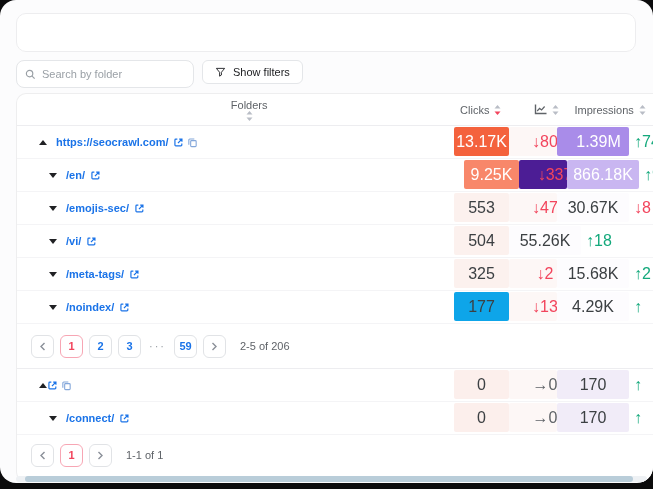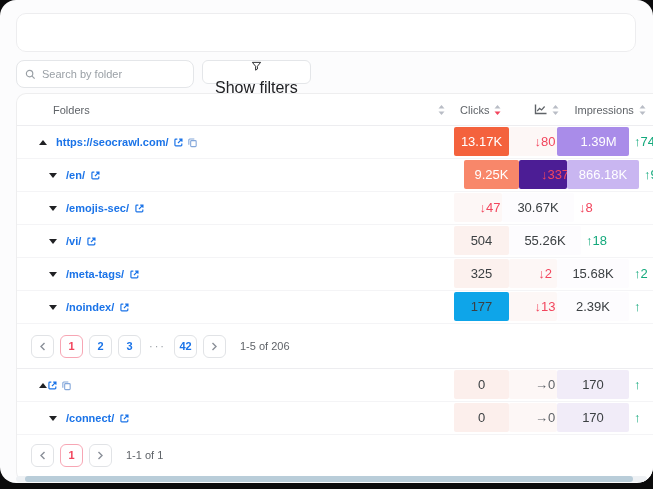--- a/index.html
+++ b/index.html
@@ -4,43 +4,43 @@
 <style>
   * { margin:0; padding:0; box-sizing:border-box; }
   html,body { width:653px; height:489px; background:#0b0b0c; font-family:"Liberation Sans", sans-serif; overflow:hidden; }
   .window { position:absolute; left:0; top:0; width:653px; height:483px; background:#fcfcfd; border-radius:16px; overflow:hidden; }
 
   .top-card { position:absolute; left:16px; top:13px; width:620px; height:39px; background:#fff; border:1px solid #ededef; border-radius:10px; }
 
   .search-box { position:absolute; left:16px; top:60px; width:178px; height:28px; background:#fff; border:1px solid #e4e6e9; border-radius:8px; display:flex; align-items:center; padding:0 8px; gap:6px; }
   .search-box input { border:0; outline:0; width:100%; font-size:11px; color:#3c4043; font-family:"Liberation Sans", sans-serif; background:transparent; }
   .search-box input::placeholder { color:#9aa0a6; }
-  .filters-btn { position:absolute; left:202px; top:60px; height:24px; padding:0 12px; background:#fff; border:1px solid #e4e6e9; border-radius:6px; display:flex; align-items:center; gap:7px; font-size:16px; color:#202124; cursor:pointer; font-family:"Liberation Sans", sans-serif;flex-direction:column; }
+  .filters-btn { position:absolute; left:202px; top:60px; height:24px; padding:0 12px; background:#fff; border:1px solid #e4e6e9; border-radius:6px; display:flex; align-items:center; gap:7px; font-size:11px; color:#202124; cursor:pointer; font-family:"Liberation Sans", sans-serif; }
 
   .table-card { position:absolute; left:16px; top:93px; width:680px; height:389px; background:#fff; border:1px solid #eeeeef; border-right:none; border-radius:10px 0 0 10px; overflow:hidden; }
 
   .thead { display:flex; align-items:center; height:32px; border-bottom:1px solid #ededf0; font-size:11px; color:#5f6368; }
   .w-folders { width:437px; }
   .w-clicks  { width:55px; }
   .w-cd      { width:48px; margin-left:2px;padding-left:24px; }
   .w-imp     { width:72px; margin-left:16px; }
   .w-id      { width:48px; margin-left:2px; }
-  .th-folders { display:flex; align-items:center; justify-content:space-between; padding-left:36px; padding-right:8px; }
+  .th-folders { display:flex; align-items:center; justify-content:space-between; padding-left:36px; padding-right:8px;flex-direction:column; }
   .th-mid { display:flex; align-items:center; justify-content:center; gap:5px; }
   .th-id  { display:flex; align-items:center; gap:5px; padding-left:8px; }
 
   .trow { display:flex; height:33px; border-bottom:1px solid #f4f4f6; }
   .fcell { width:437px; display:flex; align-items:center; }
   .tri { width:0; height:0; border-left:4px solid transparent; border-right:4px solid transparent; flex:none; cursor:pointer; }
   .tri-up   { border-bottom:5px solid #202124; }
   .tri-down { border-top:5px solid #202124; }
   .flink { color:#1a73e8; font-size:11px; font-weight:bold; text-decoration:none; margin:0 5px 0 9px; white-space:nowrap; cursor:pointer; }
   .rowicon { display:flex; align-items:center; margin-right:3px; cursor:pointer; }
 
-  .ncell { display:flex; align-items:center; justify-content:center; font-size:13px; color:#3c4043; margin:1px 0 2px; border-radius:2px; }
+  .ncell { display:flex; align-items:center; justify-content:center; font-size:16px; color:#3c4043; margin:1px 0 2px; border-radius:2px; }
   .ncell.w-id { justify-content:flex-start; padding-left:5px; white-space:nowrap; overflow:hidden; }
   .d-down { color:#f2455d; } .d-up { color:#14a97c; } .d-flat { color:#5f6368; }
 
   .pagrow { display:flex; align-items:center; height:45px; padding-left:14px; gap:6px; }
   .pagrow.divided { border-bottom:1px solid #ededf0; }
   .pagrow.compact { height:40px; }
   .pages { display:flex; align-items:center; gap:6px; }
   .pbtn { min-width:23px; height:23px; padding:0 4px; background:#fff; border:1px solid #e1e3e6; border-radius:6px; display:flex; align-items:center; justify-content:center; font-size:11px; font-weight:bold; color:#1a73e8; cursor:pointer; font-family:"Liberation Sans", sans-serif; }
   .pbtn.nav { color:#8a8f98; }
   .pbtn.active { border-color:#f7a6b4; color:#f2455d; }
@@ -175,20 +175,21 @@
       <span class="tri tri-down" style="margin-left: 32px;"></span>
       <a class="flink">/emojis-sec/</a>
       <span class="rowicon ext">
         <svg width="11" height="11" viewBox="0 0 24 24">
                 <path d="M9.5 4.5H6A1.8 1.8 0 004.2 6.3v11.4A1.8 1.8 0 006 19.5h11.4a1.8 1.8 0 001.8-1.8V14.2" fill="none" stroke="#1a73e8" stroke-width="2.6"></path>
                 <path d="M13.5 4.5h6v6M19 5l-8.2 8.2" fill="none" stroke="#1a73e8" stroke-width="2.6"></path>
               </svg>
       </span>
 
     </div>
+    <div class="ncell w-clicks" style="background: rgb(252, 241, 238); color: rgb(60, 64, 67);">553</div>
     <div class="ncell w-cd d-down" style="background: rgb(253, 247, 246);">↓47</div>
     <div class="ncell w-imp" style="background: rgb(253, 252, 254); color: rgb(60, 64, 67);">30.67K</div>
     <div class="ncell w-id d-down" style="background: rgb(255, 255, 255);">↓8</div>
   </div>
 
   <div class="trow">
     <div class="fcell">
       <span class="tri tri-down" style="margin-left: 32px;"></span>
       <a class="flink">/vi/</a>
       <span class="rowicon ext">
@@ -229,43 +230,43 @@
       <span class="rowicon ext">
         <svg width="11" height="11" viewBox="0 0 24 24">
                 <path d="M9.5 4.5H6A1.8 1.8 0 004.2 6.3v11.4A1.8 1.8 0 006 19.5h11.4a1.8 1.8 0 001.8-1.8V14.2" fill="none" stroke="#1a73e8" stroke-width="2.6"></path>
                 <path d="M13.5 4.5h6v6M19 5l-8.2 8.2" fill="none" stroke="#1a73e8" stroke-width="2.6"></path>
               </svg>
       </span>
 
     </div>
     <div class="ncell w-clicks" style="background: #0ea5e9; color: rgb(60, 64, 67);">177</div>
     <div class="ncell w-cd d-down" style="background: rgb(253, 247, 246);">↓13</div>
-    <div class="ncell w-imp" style="background: rgb(253, 252, 254); color: rgb(60, 64, 67);">2.39K</div>
+    <div class="ncell w-imp" style="background: rgb(253, 252, 254); color: rgb(60, 64, 67);">4.29K</div>
     <div class="ncell w-id d-up" style="background: rgb(255, 255, 255);">↑</div>
   </div>
 
   <div class="pagrow divided">
     <button class="pbtn nav">
       <svg width="7" height="9" viewBox="0 0 7 9">
               <path d="M5.5 1L2 4.5 5.5 8" fill="none" stroke="#8a8f98" stroke-width="1.4"></path>
             </svg>
     </button>
     <span class="pages">
             <button class="pbtn active">1</button>
             <button class="pbtn">2</button>
             <button class="pbtn">3</button>
             <span class="pdots">···</span>
-            <button class="pbtn">42</button>
+            <button class="pbtn">59</button>
           </span>
     <button class="pbtn nav">
       <svg width="7" height="9" viewBox="0 0 7 9">
               <path d="M1.5 1L5 4.5 1.5 8" fill="none" stroke="#8a8f98" stroke-width="1.4"></path>
             </svg>
     </button>
-    <span class="psum">1-5 of 206</span>
+    <span class="psum">2-5 of 206</span>
   </div>
 
   <div class="trow">
     <div class="fcell">
       <span class="tri tri-up" style="margin-left: 22px;"></span>
       <span class="rowicon ext">
         <svg width="11" height="11" viewBox="0 0 24 24">
                 <path d="M9.5 4.5H6A1.8 1.8 0 004.2 6.3v11.4A1.8 1.8 0 006 19.5h11.4a1.8 1.8 0 001.8-1.8V14.2" fill="none" stroke="#1a73e8" stroke-width="2.6"></path>
                 <path d="M13.5 4.5h6v6M19 5l-8.2 8.2" fill="none" stroke="#1a73e8" stroke-width="2.6"></path>
               </svg>

